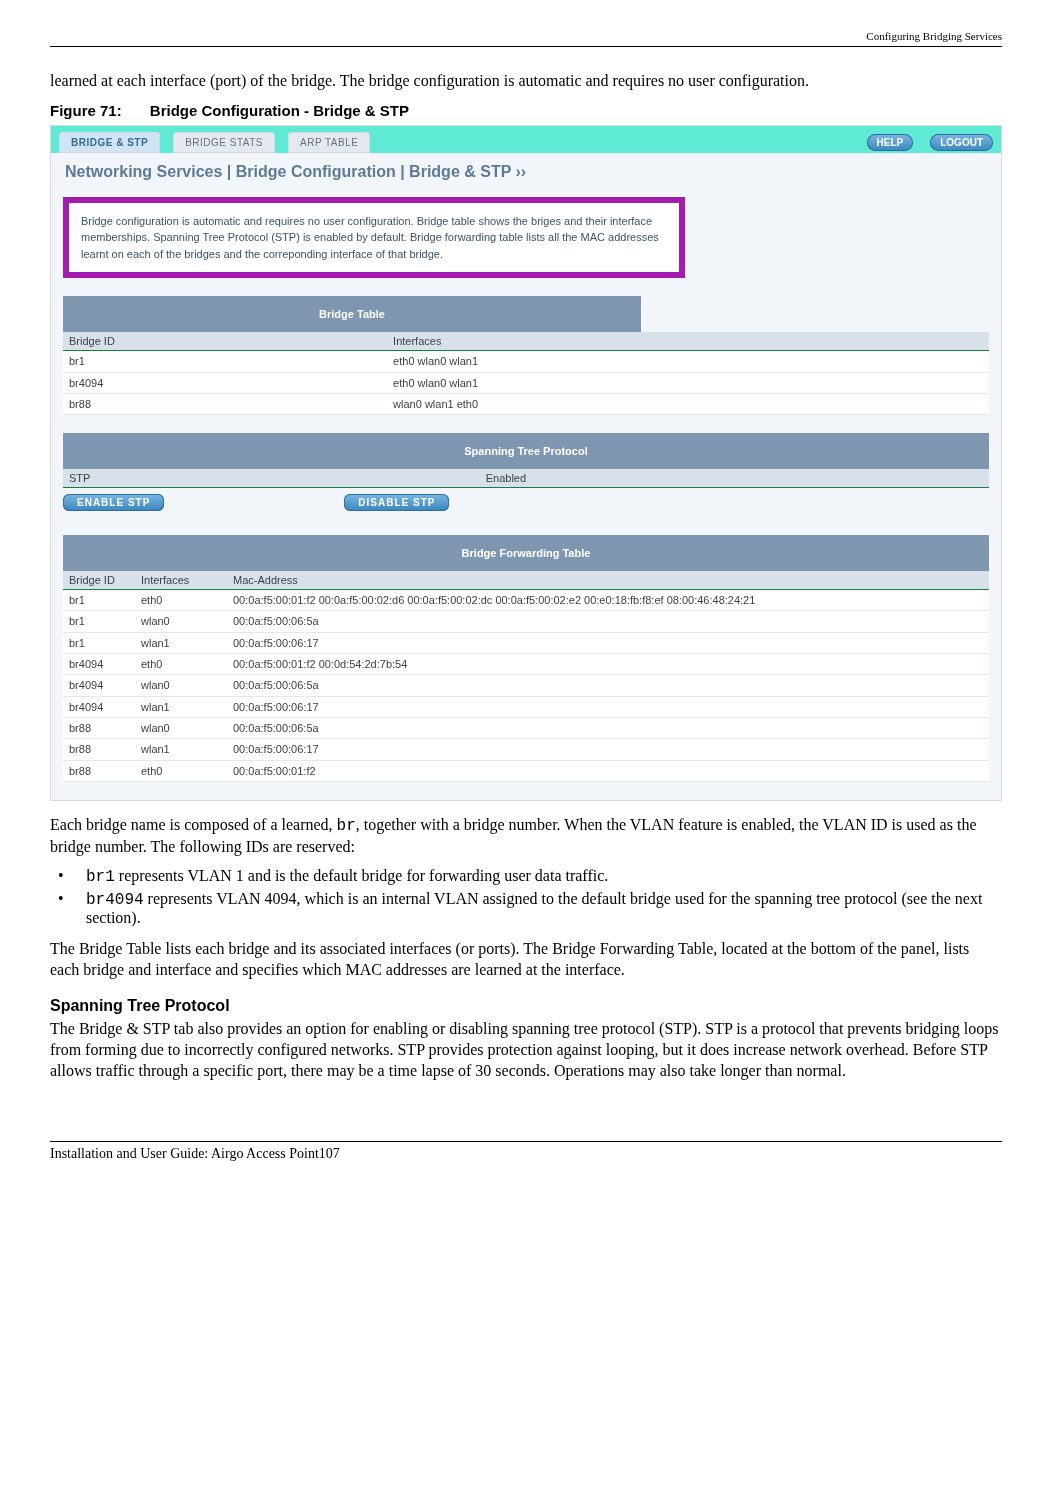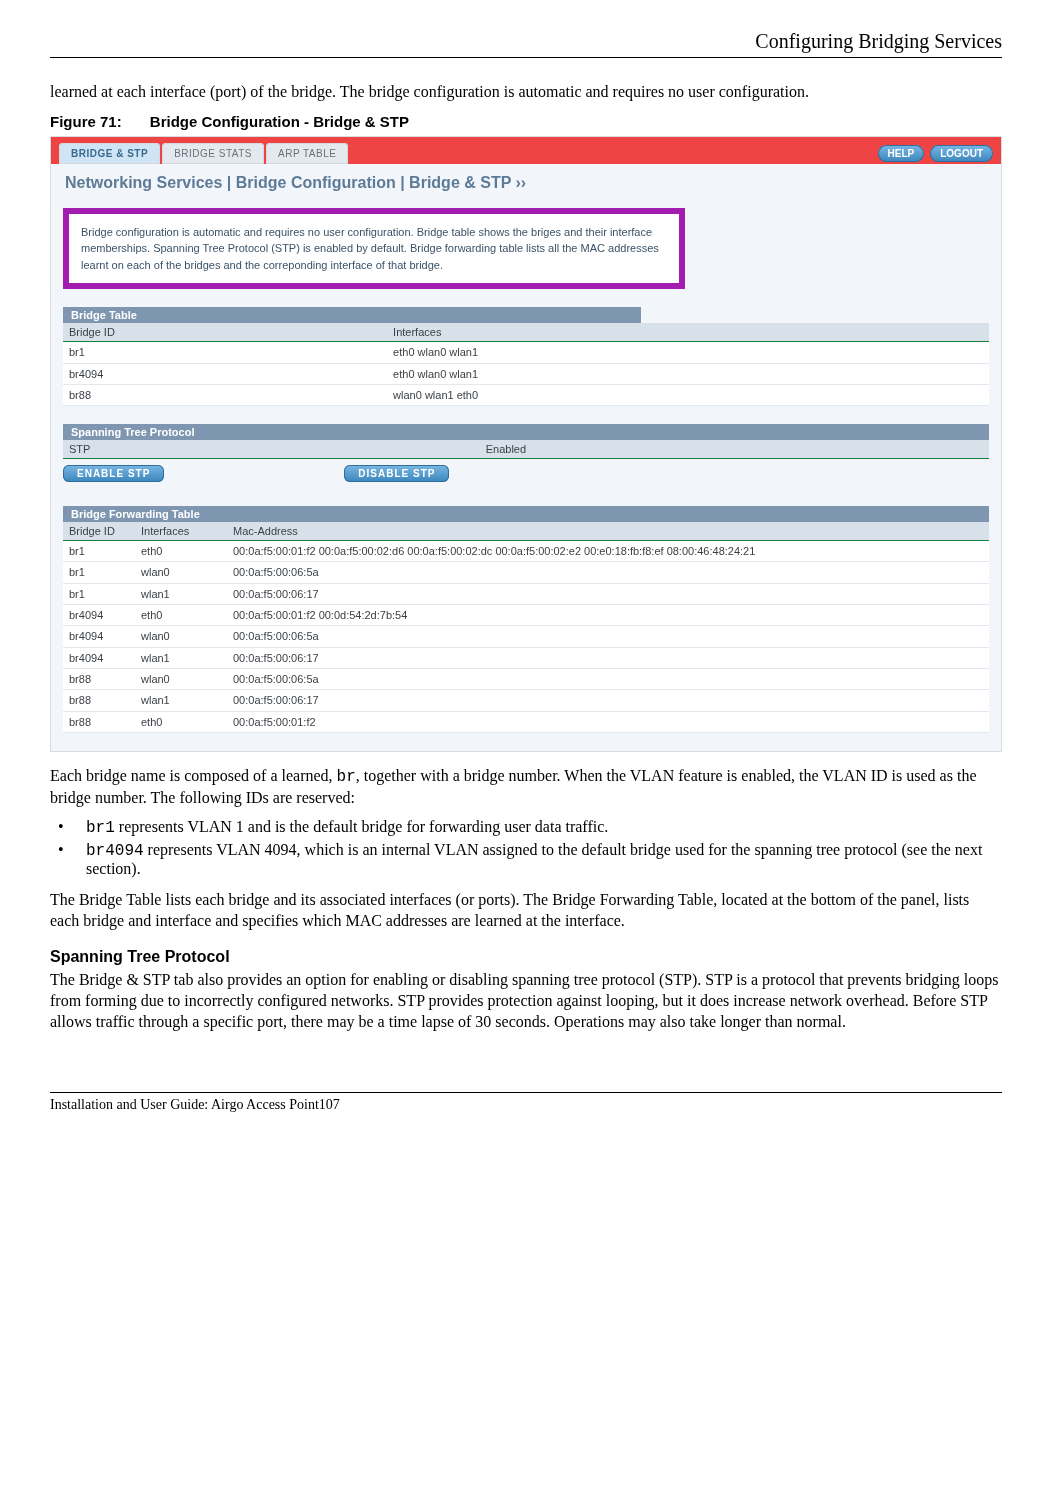--- a/index.html
+++ b/index.html
@@ -6,41 +6,41 @@
     font-family: "Times New Roman", Times, serif;
     font-size: 16px;
     color: #000;
     background: #fff;
     margin: 0;
     padding: 30px 50px 20px 50px;
     width: 952px;
   }
   .header-top {
     text-align: right;
-    font-size: 20px;
+    font-size: 11px;
     margin-bottom: 4px;
   }
   hr.top-rule { border: none; border-top: 1px solid #000; margin: 2px 0 24px 0; }
   .body-para { margin: 0 0 10px 0; line-height: 1.3; text-indent: 0; }
   .figure-caption { font-weight: bold; font-family: Arial, Helvetica, sans-serif; font-size: 15px; margin: 8px 0 6px 0; }
   .figure-caption .cap-num { margin-right: 24px; }
 
   
   .screenshot {
     background: #f2f6fa;
     border: 1px solid #d9dde1;
     padding: 0 0 18px 0;
     margin-bottom: 14px;
   }
   .tabbar {
     display: flex;
     align-items: stretch;
     padding: 6px 8px 0 8px;
-    background: #ef4444;
-    gap: 2px;
+    background: #5eead4;
+    gap: 13px;
   }
   .tab {
     font-family: Verdana, Arial, sans-serif;
     font-size: 10px;
     letter-spacing: 0.5px;
     padding: 5px 12px;
     background: #e3e9ee;
     color: #6a7278;
     border-top-left-radius: 4px;
     border-top-right-radius: 4px;
@@ -80,21 +80,22 @@
   }
   .section {
     margin: 18px 12px 0 12px;
   }
   .section-head {
     background: #7f96b1;
     color: #fff;
     font-family: Verdana, Arial, sans-serif;
     font-size: 11px;
     font-weight: bold;
-    padding: 2px 8px;
+    padding: 12px 8px;
+    text-align: center;
   }
   table.datatbl {
     width: 100%;
     border-collapse: collapse;
     font-family: Verdana, Arial, sans-serif;
     font-size: 11px;
     color: #3a3f44;
   }
   table.datatbl th {
     text-align: left;

